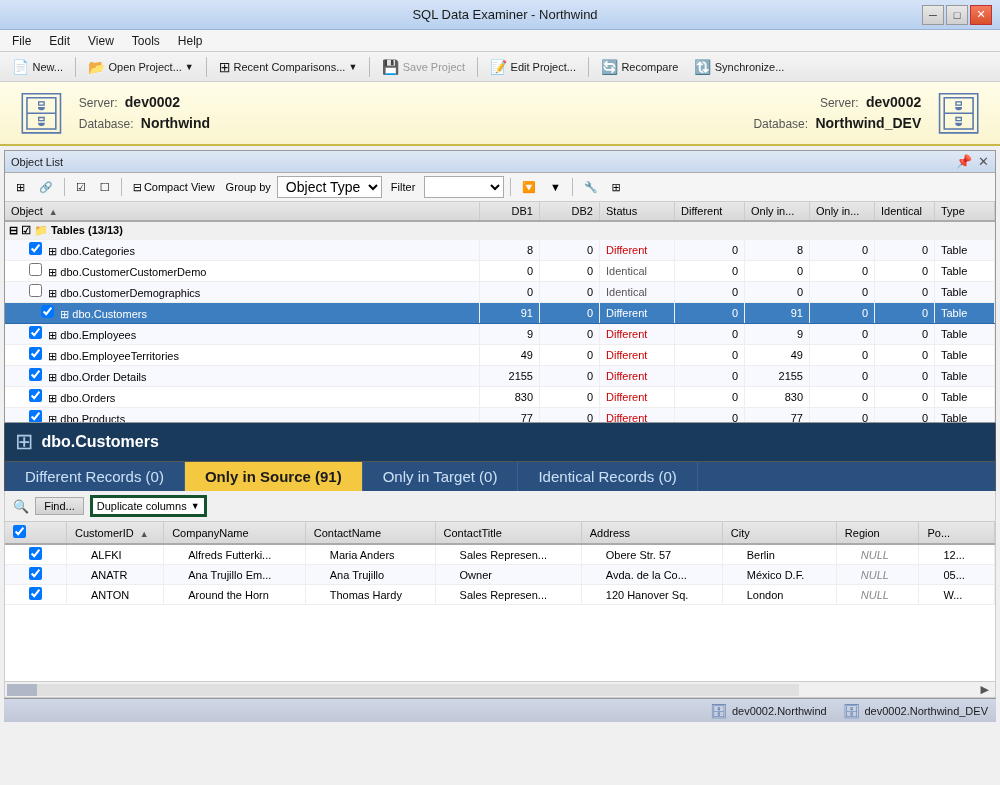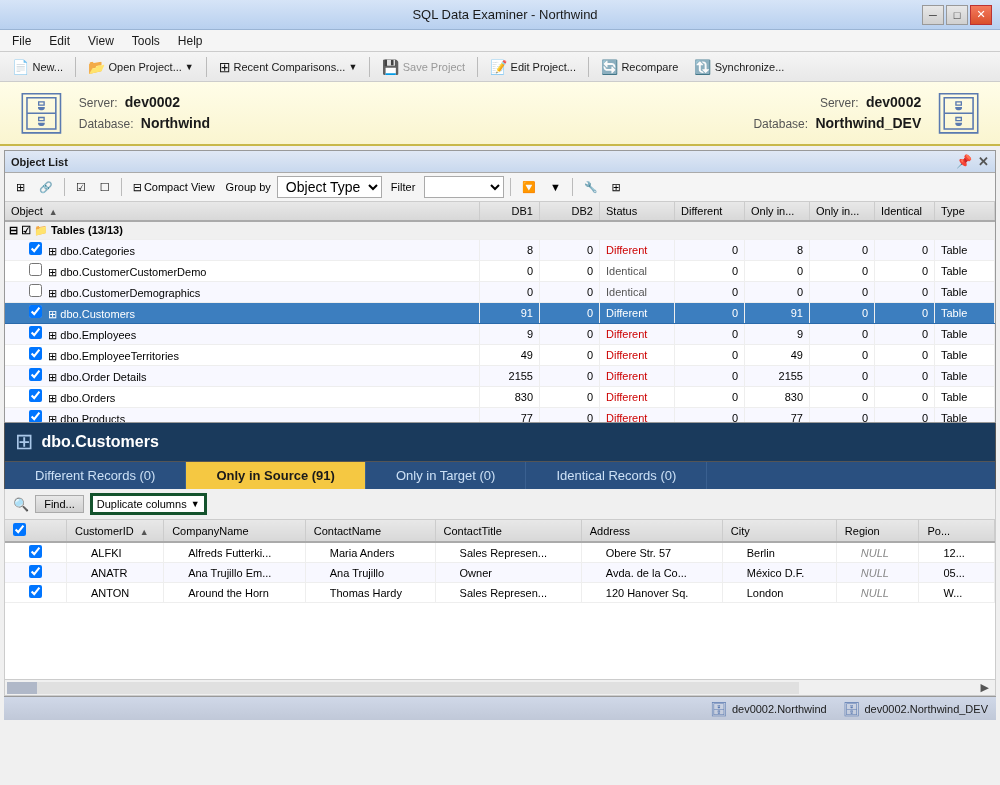--- a/index.html
+++ b/index.html
@@ -92,21 +92,21 @@
       margin: 4px 4px 0 4px;
     }
     #object-list-header {
       background: linear-gradient(to bottom, #e0e8f5, #c8d8ee);
       padding: 3px 6px;
       display: flex;
       align-items: center;
       justify-content: space-between;
       border-bottom: 1px solid #aaa;
       font-size: 11px;
-      font-weight: bold;
+      font-weight: normal;
       color: #1a1a1a;
     }
     #object-list-toolbar {
       background: #f5f5f5;
       padding: 3px 6px;
       display: flex;
       align-items: center;
       gap: 4px;
       border-bottom: 1px solid #ccc;
     }
@@ -186,22 +186,22 @@
     
     #record-tabs {
       display: flex;
       background: #2a5080;
       margin: 0 4px;
       border: 1px solid #555;
       border-top: none;
       border-bottom: none;
     }
     .tab-item {
-      padding: 6px 30px;
-      font-size: 13px;
+      padding: 6px 20px;
+      font-size: 15px;
       cursor: pointer;
       color: #cce0f5;
       border-right: 1px solid #3a6090;
     }
     .tab-item.active {
       background: #f5c842;
       color: #1a1a1a;
       font-weight: bold;
     }
 
@@ -484,21 +484,21 @@
       <td class="col-num">0</td>
       <td class="col-num">0</td>
       <td class="status-identical">Identical</td>
       <td class="col-num">0</td>
       <td class="col-num">0</td>
       <td class="col-num">0</td>
       <td class="col-num">0</td>
       <td>Table</td>
     </tr>
           <tr class="row-selected">
-      <td style="padding-left:24px">
+      <td style="padding-left:36px">
         <input type="checkbox" checked="" style="">
         <span style="margin-left:3px">⊞</span>
         <span>dbo.Customers</span>
       </td>
       <td class="col-num">91</td>
       <td class="col-num">0</td>
       <td class="status-different">Different</td>
       <td class="col-num">0</td>
       <td class="col-num">91</td>
       <td class="col-num">0</td>

